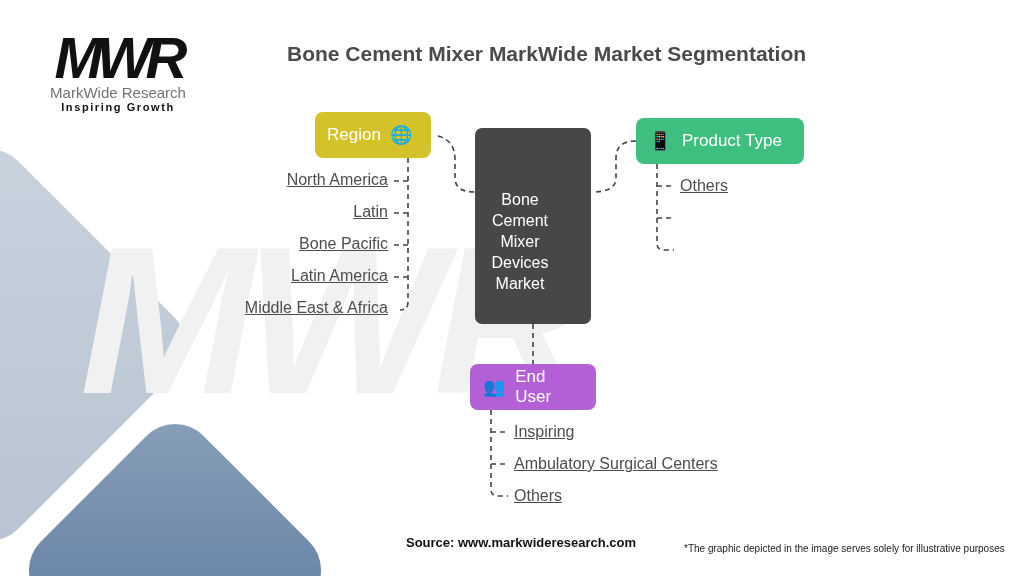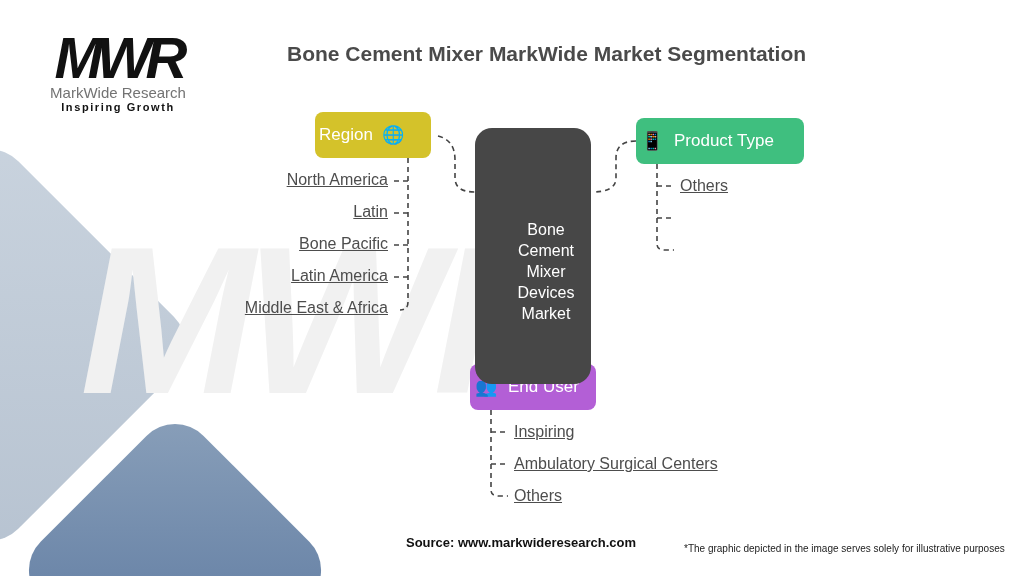--- a/index.html
+++ b/index.html
@@ -15,27 +15,27 @@
 
   
   .logo { position:absolute; left:38px; top:32px; width:160px; text-align:center; z-index:2; }
   .logo-mark { font-size:58px; font-weight:bold; color:#111; letter-spacing:-6px; line-height:52px; font-style:italic; }
   .logo-name { font-size:15px; font-weight:normal; color:#737373; margin-top:0px; }
   .logo-tag { font-size:11px; font-weight:bold; color:#111; letter-spacing:1.6px; }
 
   .title { position:absolute; left:287px; top:42px; font-size:21px; font-weight:bold; color:#4a4a4a; z-index:2; }
 
   
-  .cat { position:absolute; border-radius:8px; color:#fff; font-size:17px; display:flex; align-items:center; gap:8px; padding:0 4px; z-index:2; }
+  .cat { position:absolute; border-radius:8px; color:#fff; font-size:17px; display:flex; align-items:center; gap:8px; padding:0 12px; z-index:2; }
   .cat-region { left:315px; top:112px; width:116px; height:46px; background:#d4c22a; }
   .cat-product { left:636px; top:118px; width:168px; height:46px; background:#3fbf7f; }
   .cat-enduser { left:470px; top:364px; width:126px; height:46px; background:#b35fd6; }
   .icon { width:26px; height:26px; display:inline-flex; align-items:center; justify-content:center; font-size:18px; color:#fff; }
 
-  .center { position:absolute; left:475px; top:128px; width:116px; height:256px; background:#474747; border-radius:17px; color:#fff; font-size:16px; line-height:21px; display:flex; align-items:center; justify-content:flex-end; text-align:center; z-index:2; padding-top:30px; }
+  .center { position:absolute; left:475px; top:128px; width:116px; height:196px; background:#474747; border-radius:7px; color:#fff; font-size:16px; line-height:21px; display:flex; align-items:center; justify-content:flex-start; text-align:center; z-index:2; padding-top:30px; }
 
   .items { position:absolute; z-index:2; font-size:16px; color:#4d4d4d;text-decoration:underline; }
   .items div { height:32px; line-height:32px; }
   .items-left { right:636px; top:164px; text-align:right; }
   .items-product { left:680px; top:170px; }
   .items-enduser { left:514px; top:416px; }
 
   svg.lines { position:absolute; left:0; top:0; z-index:1; }
 
   .source { position:absolute; left:406px; top:535px; font-size:13px; font-weight:bold; color:#111; z-index:2; }

